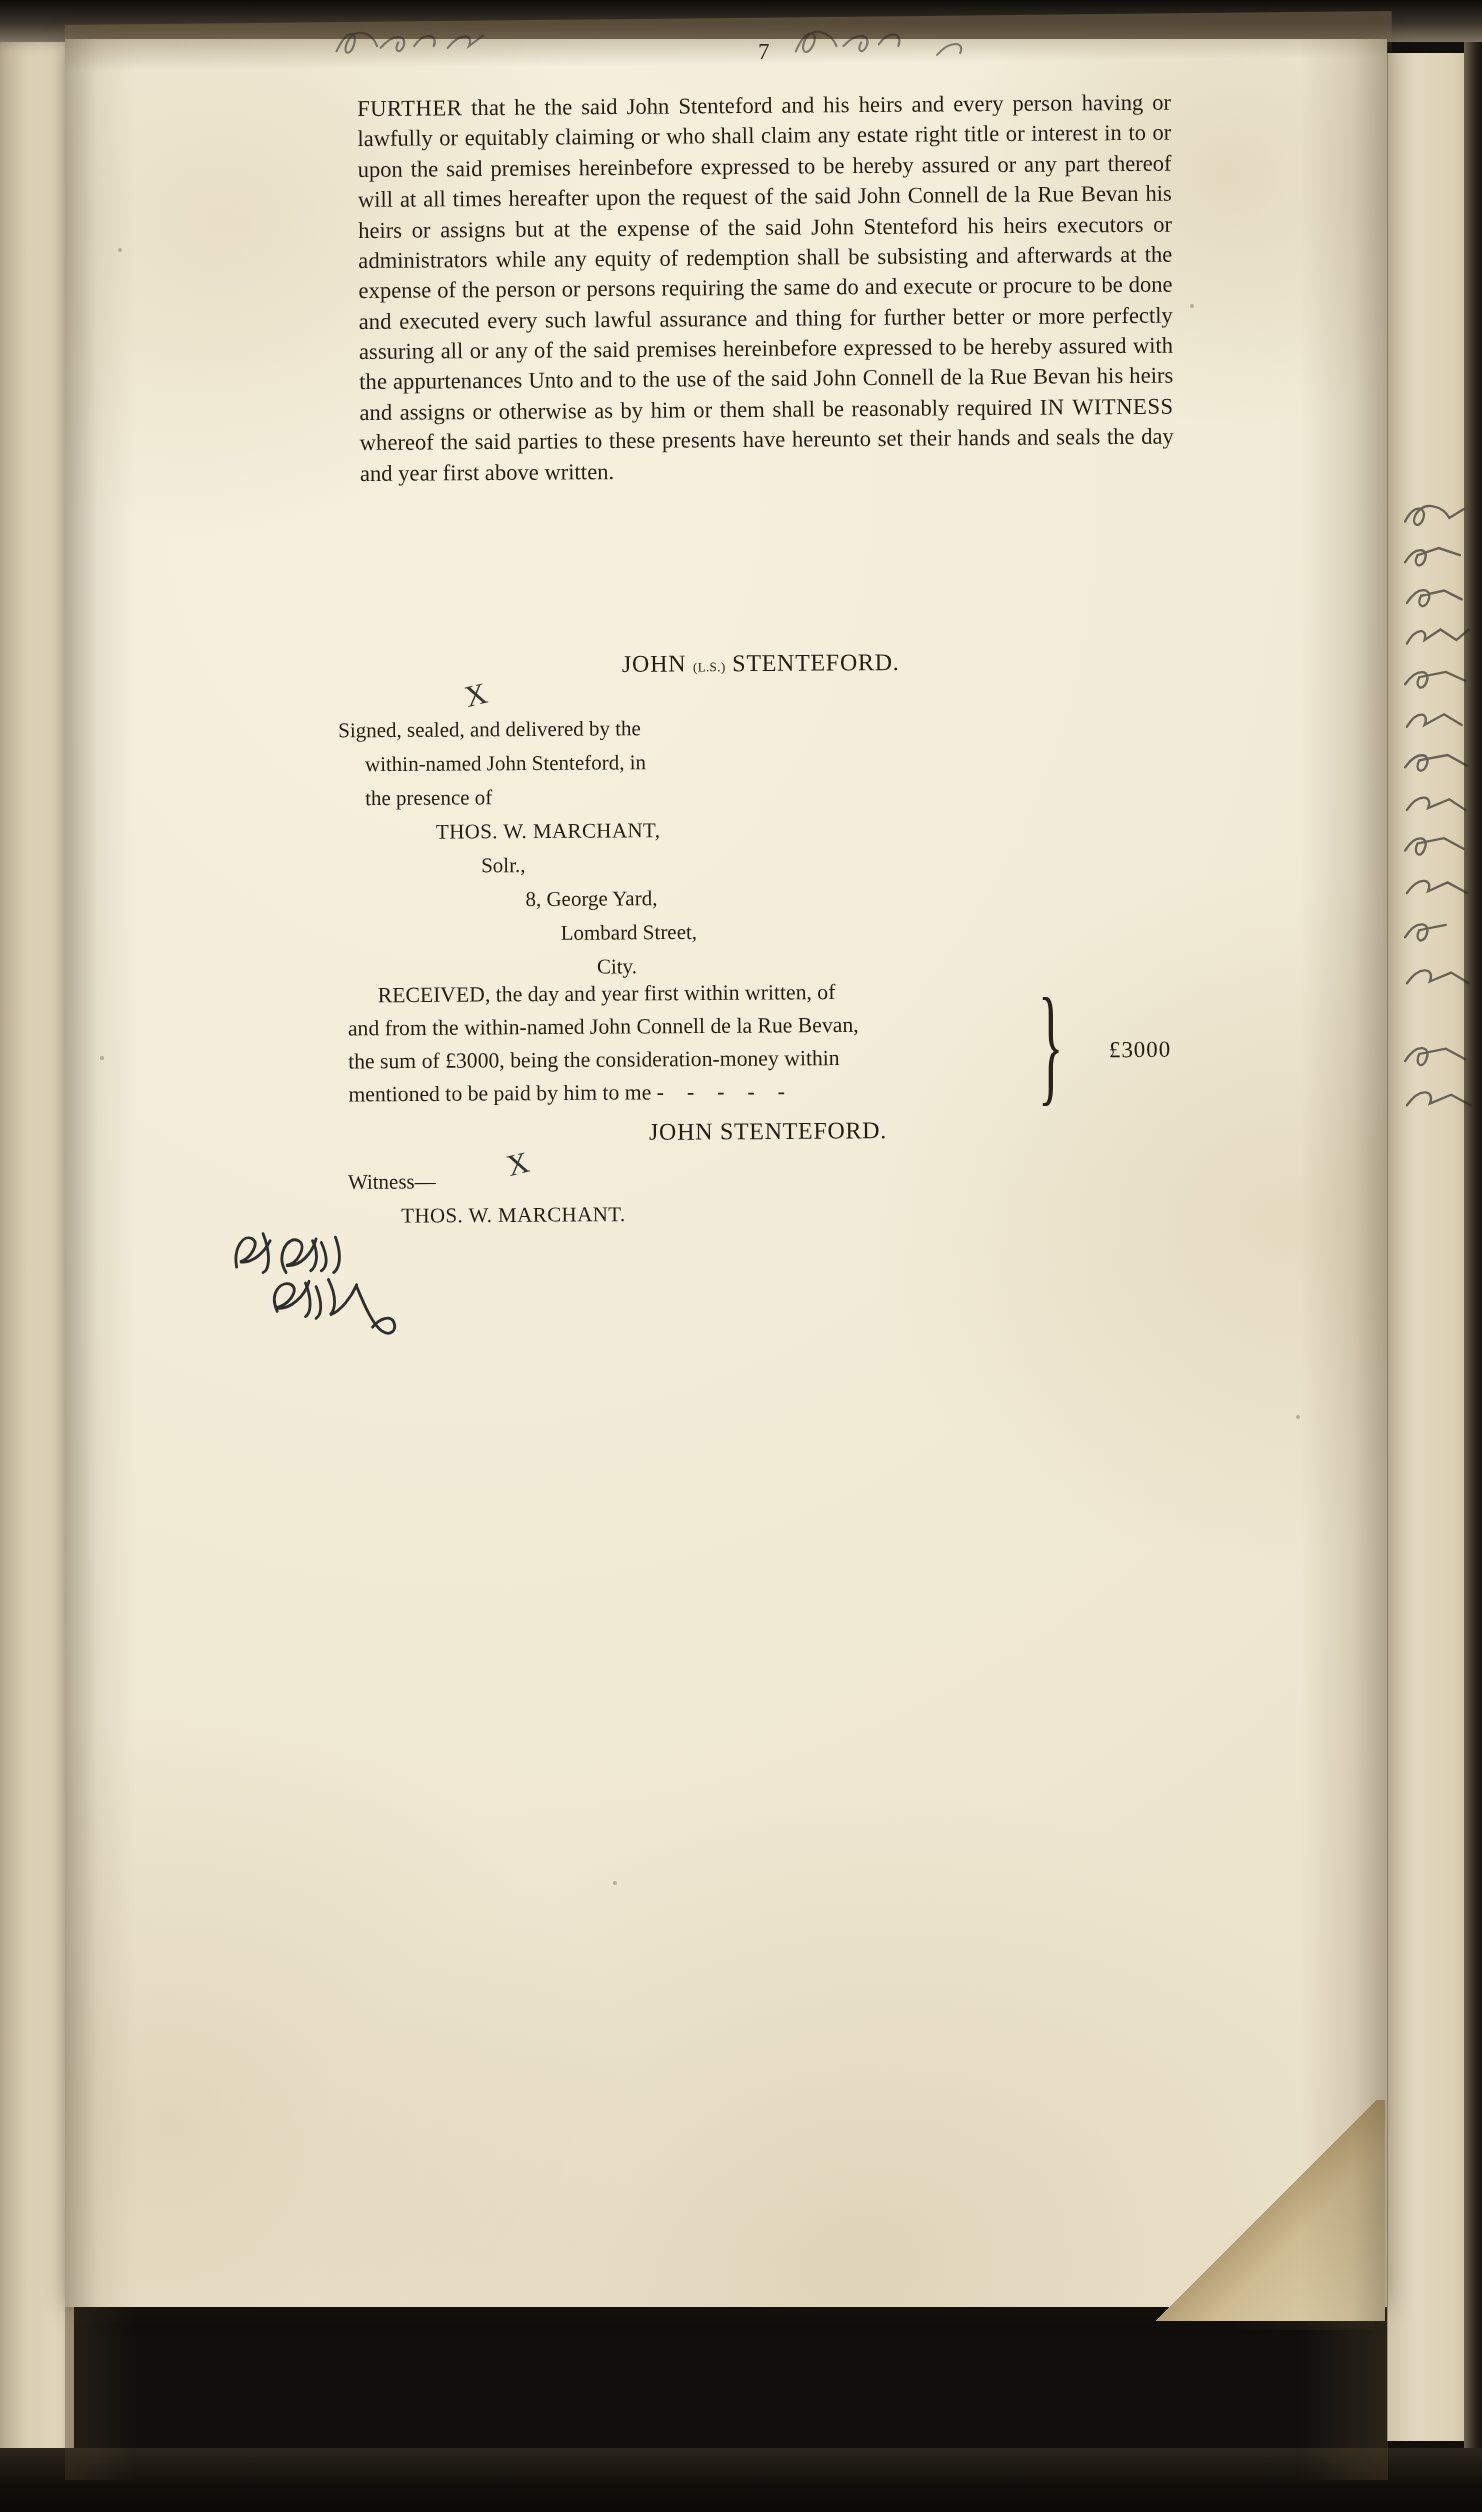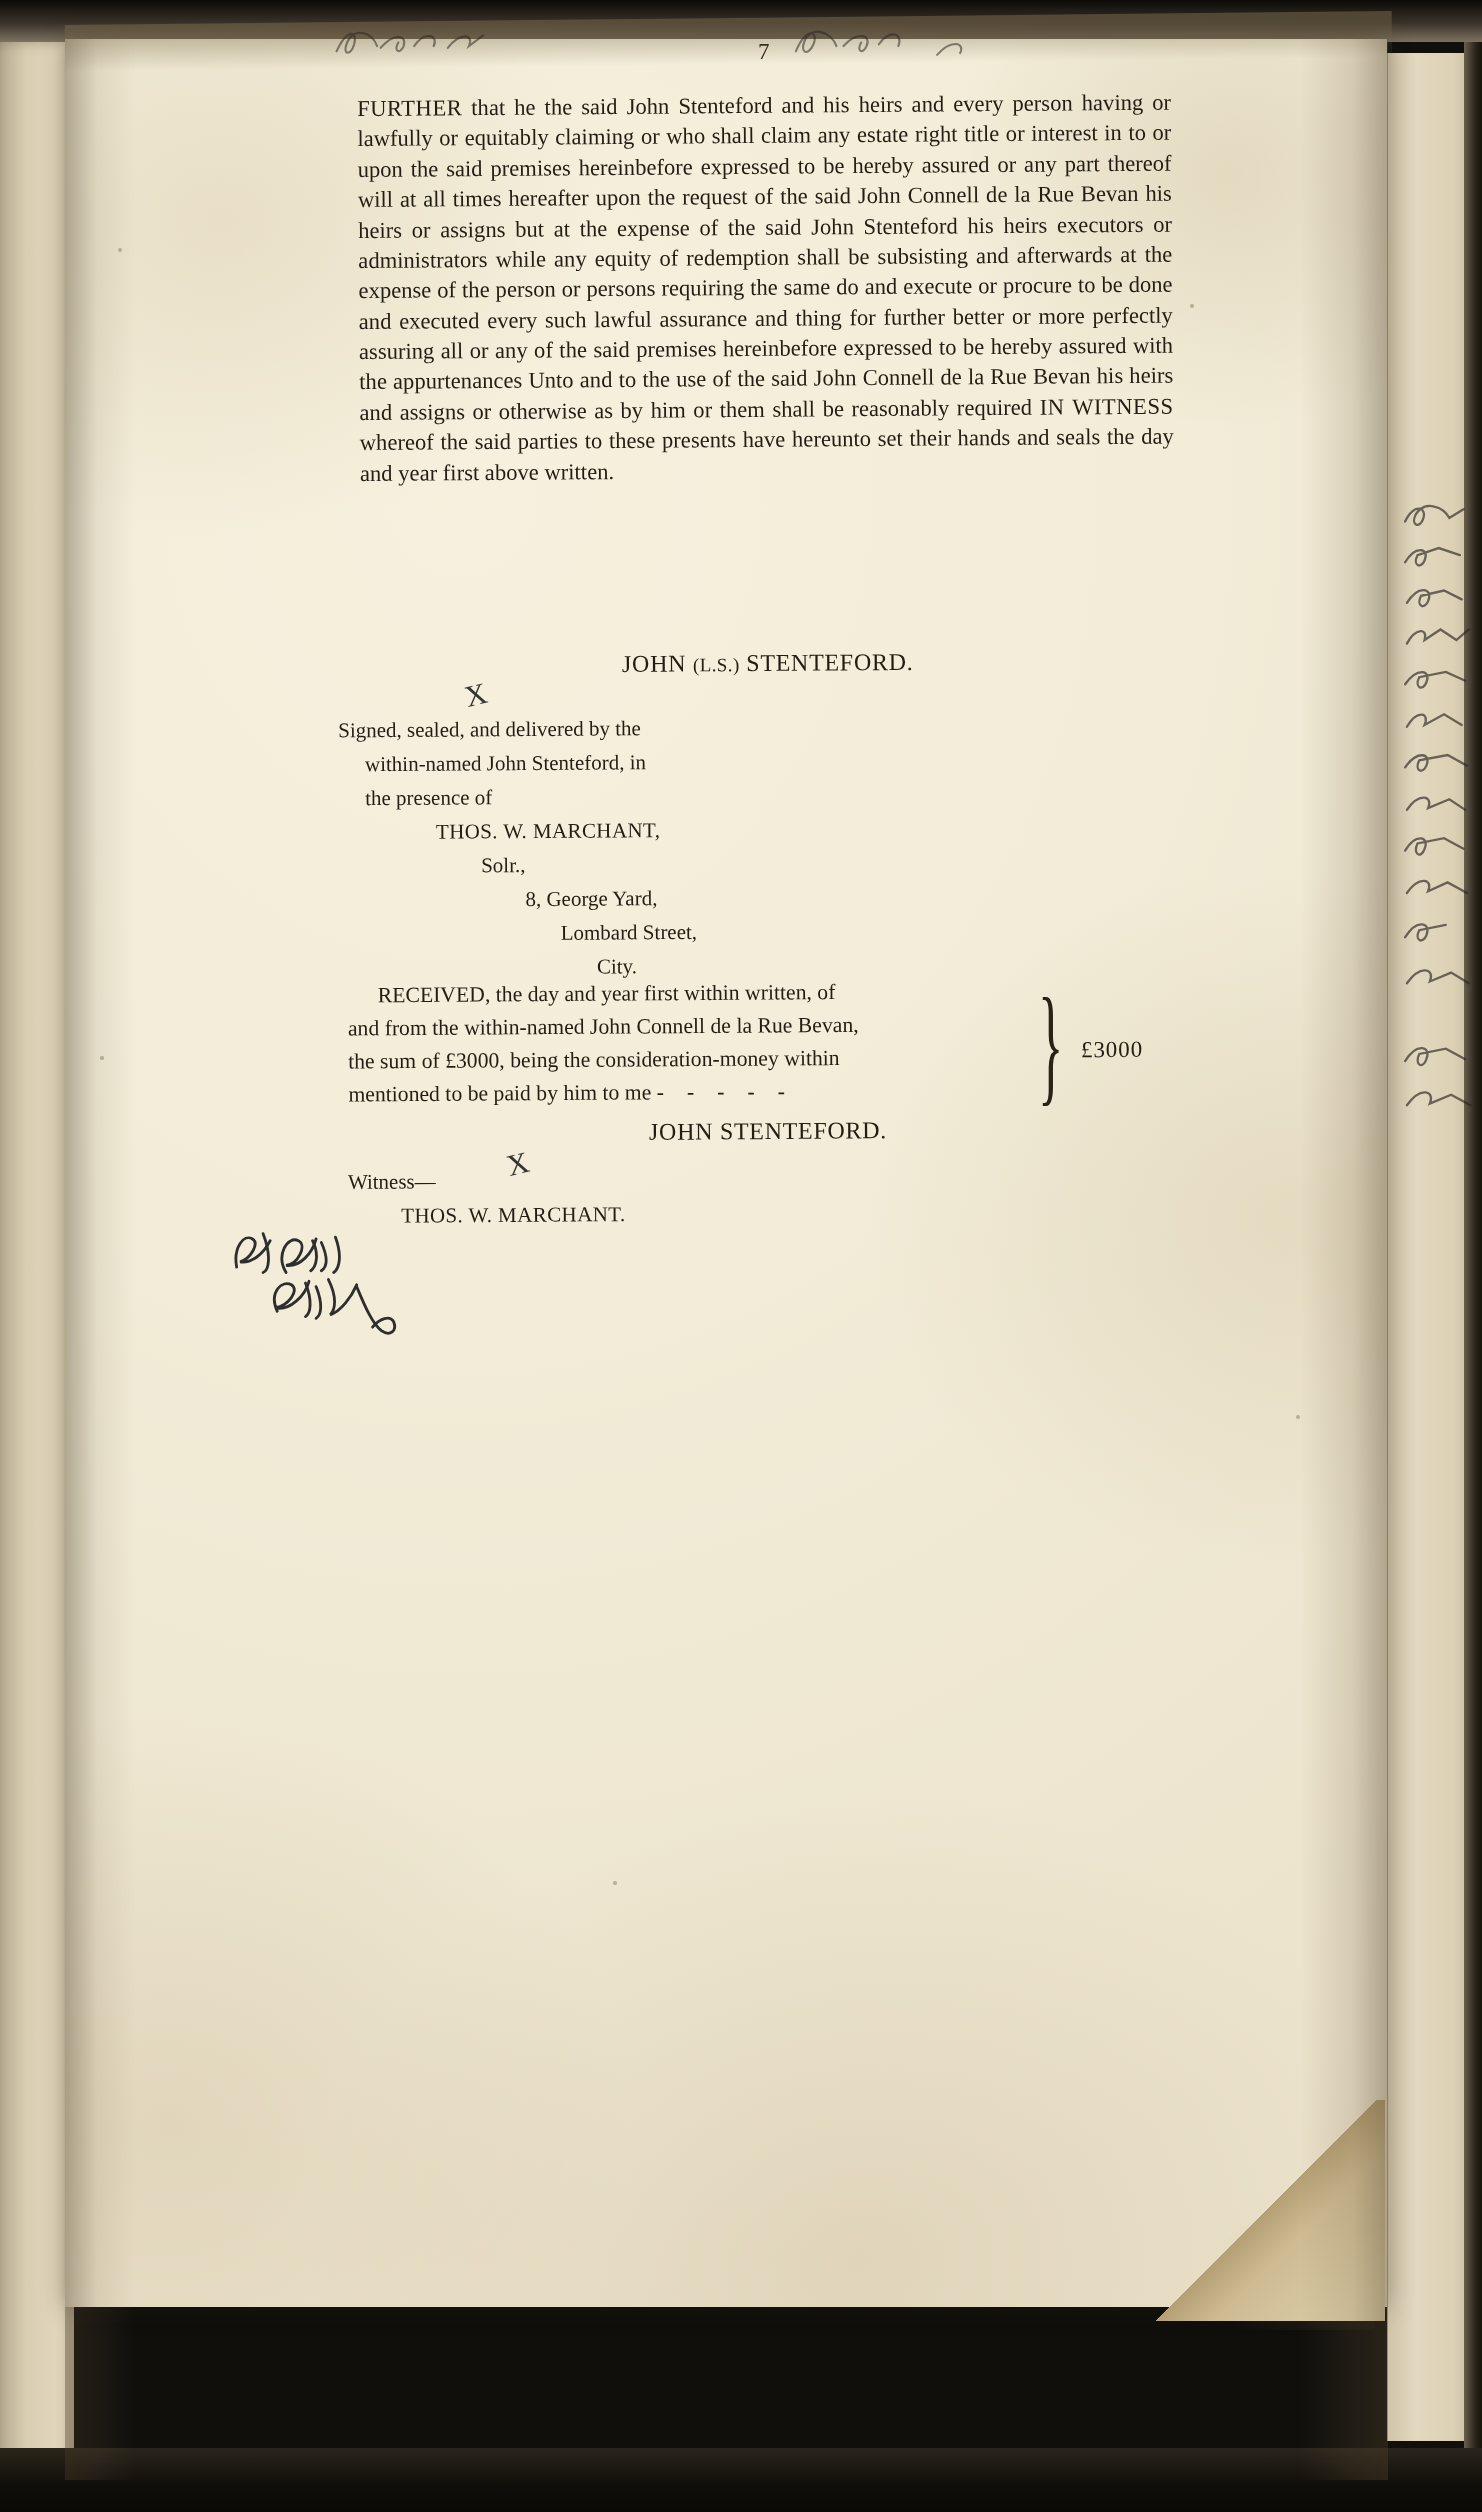--- a/index.html
+++ b/index.html
@@ -156,21 +156,21 @@
   .caps { letter-spacing: 0.5px; }
 
   .signature-line {
     position: absolute;
     left: 265px; top: 610px;
     width: 548px;
     font-size: 24px;
     letter-spacing: 0.7px;
     transform: rotate(-0.4deg);
   }
-  .signature-line .small { font-size: 19px; letter-spacing: 0.4px; }
+  .signature-line .small { font-size: 13px; letter-spacing: 0.4px; }
 
   .attest {
     position: absolute;
     left: -17.7px; top: 672px;
     width: 672px;
     font-size: 21px;
     line-height: 1.62;
     transform: rotate(-0.4deg);
   }
   .attest div { white-space: pre; }
@@ -198,21 +198,21 @@
     left: 681px; top: 939px;
     font-size: 85px;
     line-height: 1;
     font-family: "Liberation Serif", serif;
     transform: scale(0.62, 1.55);
     transform-origin: left top;
     color: #2a2217;
   }
   .amount {
     position: absolute;
-    left: 724px; top: 998px;
+    left: 752px; top: 998px;
     font-size: 23px;
     letter-spacing: 0.9px;
     transform: rotate(-0.4deg);
     text-align: right;
   }
 
   .sig2 {
     position: absolute;
     left: 292px; top: 1079px;
     font-size: 24px;

